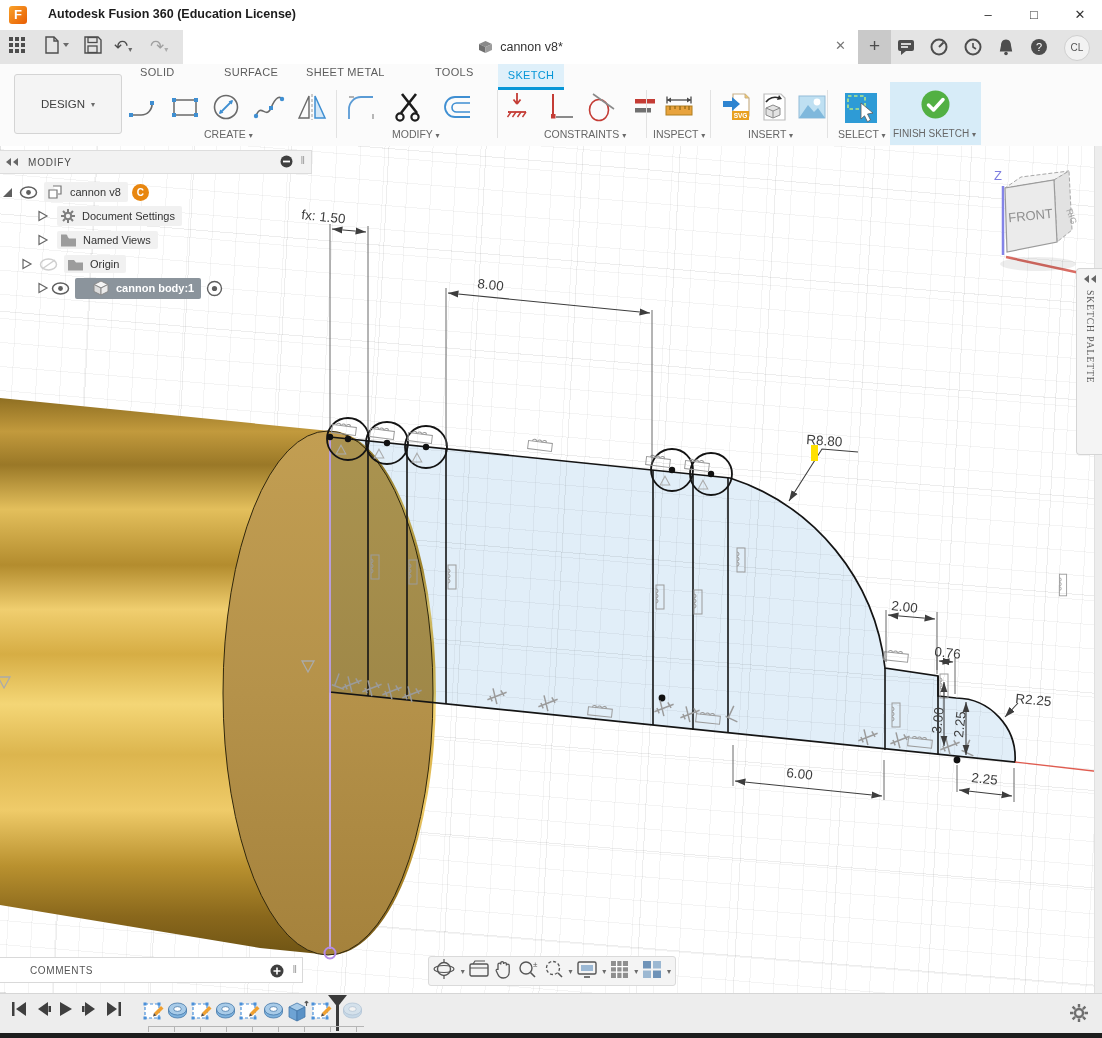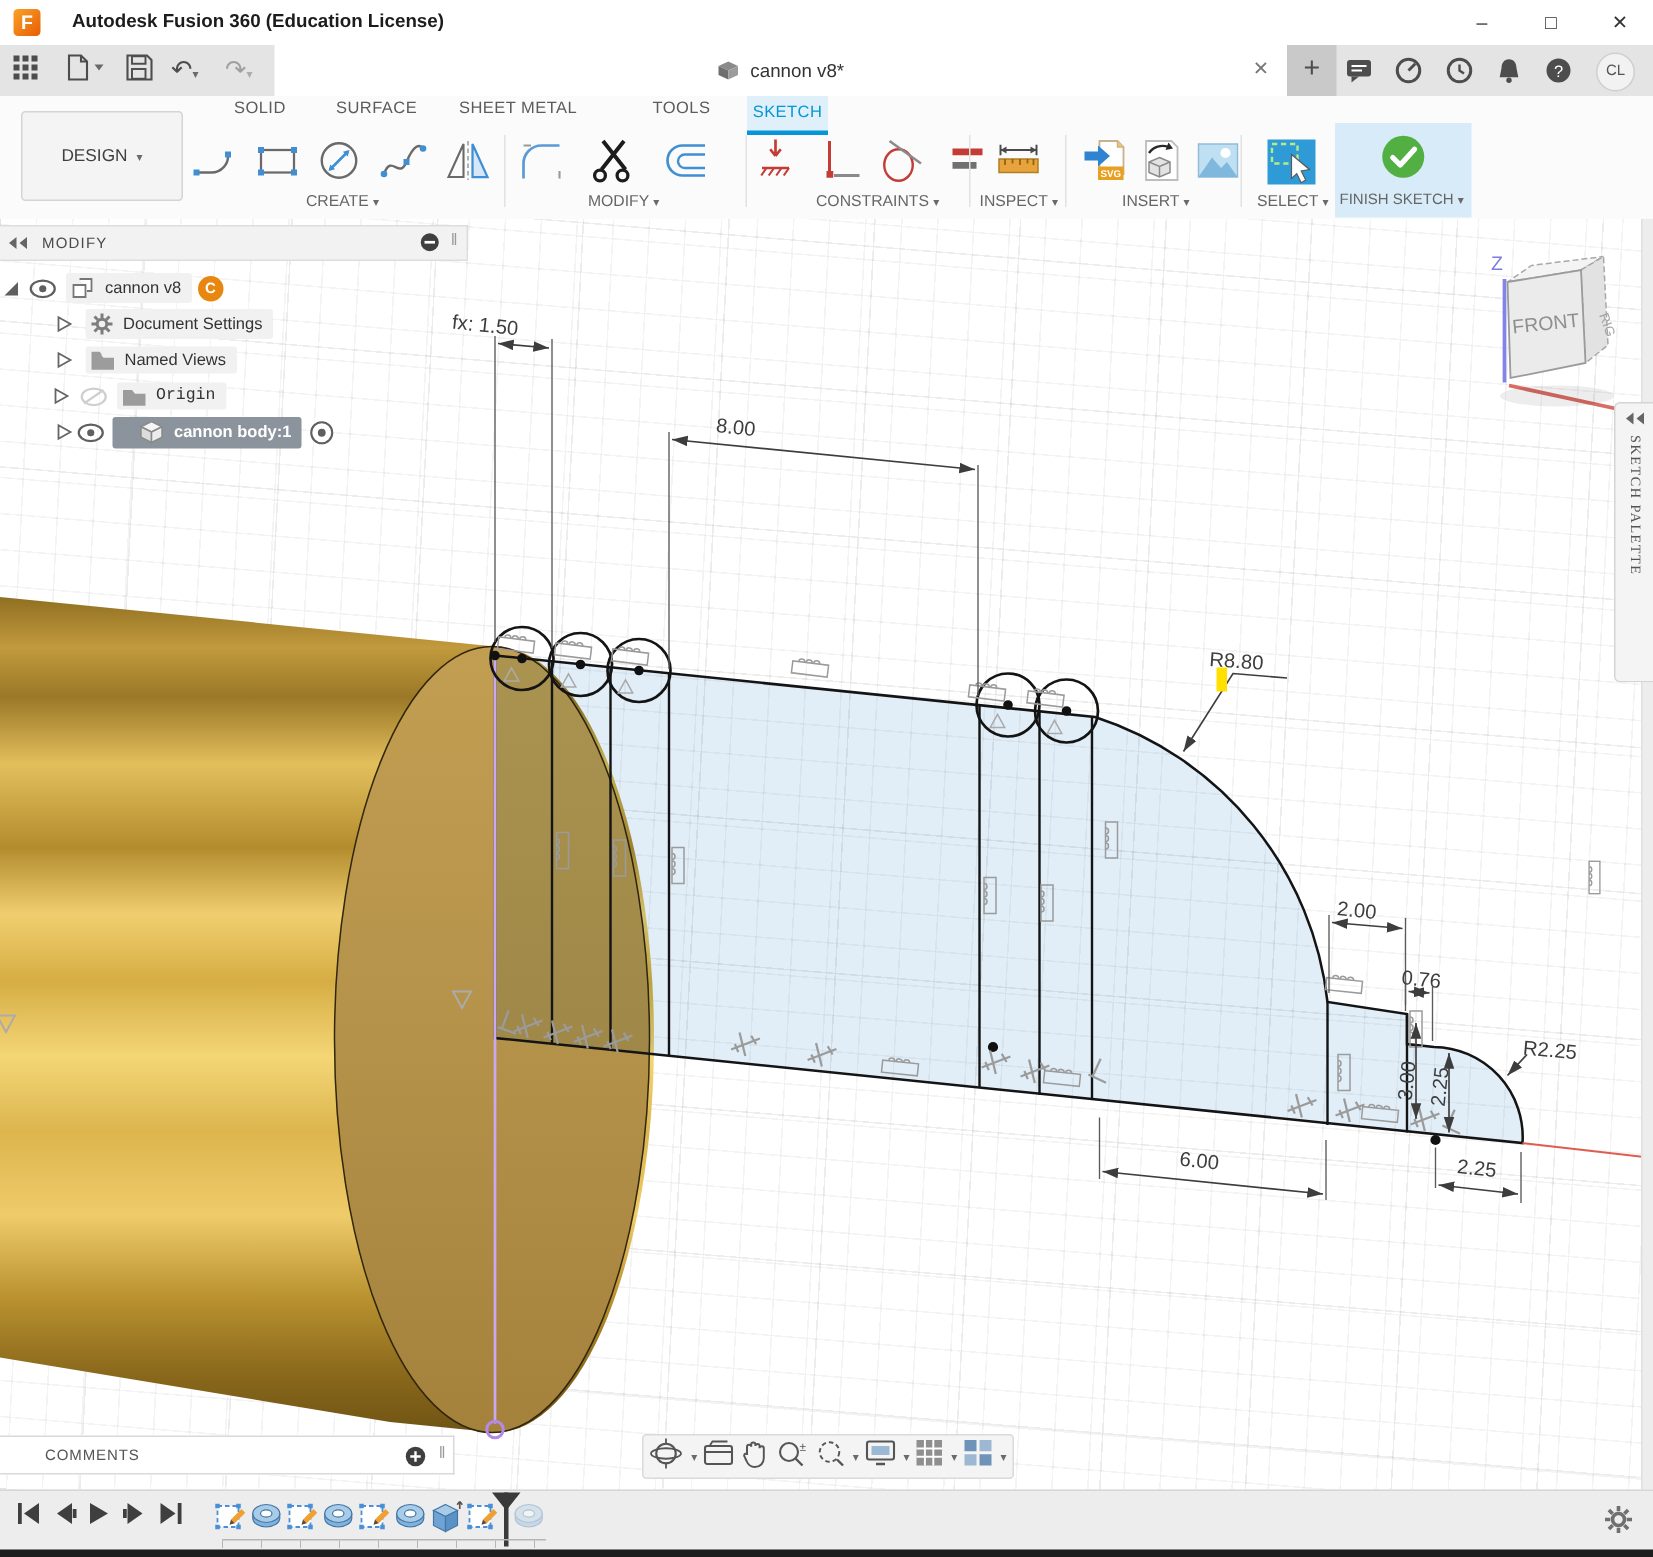--- a/index.html
+++ b/index.html
@@ -16,21 +16,21 @@
   .caret{font-size:8px;color:#6a6a6a;}
   #doc-tab{left:183px;top:30px;width:675px;height:34px;background:#fff;display:flex;align-items:center;justify-content:center;gap:7px;}
   #doc-tab .close{position:absolute;right:12px;top:8px;font-size:13px;color:#777;}
   #tab-label{font-size:12.5px;color:#333;}
   #newtab-btn{left:858px;top:30px;width:33px;height:34px;background:#c9c9c9;color:#4d4d4d;text-align:center;line-height:32px;font-size:19px;}
   .topcirc{top:38px;width:18px;height:18px;}
   #avatar{left:1064px;top:35px;width:24px;height:24px;border-radius:50%;background:#f2f2f2;border:1px solid #cfcfcf;color:#555;font-size:10px;text-align:center;line-height:24px;}
   
   #ribbon{left:0;top:64px;width:1102px;height:82px;background:#fbfbfb;border-bottom:1px solid #dcdcdc;}
   .rtab{top:66px;height:20px;font-size:11px;color:#5c5c5c;letter-spacing:.3px;}
-  #tab-sketch{left:498px;top:64px;width:54px;height:23px;background:#dff0fa;border-bottom:3px solid #0696d7;color:#0696d7;font-size:11px;text-align:center;line-height:22px;letter-spacing:.3px;}
+  #tab-sketch{left:498px;top:64px;width:66px;height:23px;background:#dff0fa;border-bottom:3px solid #0696d7;color:#0696d7;font-size:11px;text-align:center;line-height:22px;letter-spacing:.3px;}
   #design-btn{left:14px;top:74px;width:106px;height:58px;background:#f4f4f4;border:1px solid #d4d4d4;border-radius:3px;font-size:11.5px;color:#3f3f3f;display:flex;align-items:center;justify-content:center;gap:6px;}
   .ric{top:90px;width:36px;height:36px;}
   .gl{top:128px;font-size:10.5px;color:#666;white-space:nowrap;}
   .gdiv{top:90px;width:1px;height:48px;background:#e2e2e2;}
   #finish-block{left:890px;top:82px;width:91px;height:63px;background:#d7ecf8;}
   
   #canvas{left:0;top:146px;width:1102px;height:847px;background-color:#fff;
     background-image:
       repeating-linear-gradient(93deg,rgba(0,0,0,0.045) 0 1px,transparent 1px 24px),
       repeating-linear-gradient(4.7deg,rgba(0,0,0,0.045) 0 1px,transparent 1px 24px),
@@ -146,21 +146,21 @@
   </span>
   <span class="abs topcirc" style="left:1030px;">
     <svg width="18" height="18">
         <circle cx="9" cy="9" r="8" fill="#4d4d4d"></circle>
         <text x="9" y="13" text-anchor="middle" font-size="11" fill="#fff" font-family="Liberation Sans">?</text>
       </svg>
   </span>
   <div class="abs" id="avatar">CL</div>
 
   <div class="abs" id="ribbon"></div>
-  <span class="abs rtab" style="left:156px;">SOLID</span>
+  <span class="abs rtab" style="left:140px;">SOLID</span>
   <span class="abs rtab" style="left:224px;">SURFACE</span>
   <span class="abs rtab" style="left:306px;">SHEET METAL</span>
   <span class="abs rtab" style="left:435px;">TOOLS</span>
   <div class="abs" id="tab-sketch">SKETCH</div>
 
   <div class="abs" id="design-btn">
     <span>DESIGN</span>
       <span class="caret">▾</span>
   </div>
 
@@ -532,21 +532,21 @@
         </svg>
       <span class="pill" style="margin-left:8px;">
         <svg width="17" height="14">
             <path d="M1,3 h6 l2,2.5 h7 v8 h-15 z" fill="#9c9c9c"></path>
             <path d="M1,3 v-1.5 h5.5 l1.5,2" fill="#9c9c9c"></path>
           </svg>
         <span>Named Views</span>
       </span>
     </div>
 
-    <div class="brow" style="padding-left:34px;font-family:Liberation Mono, monospace;">
+    <div class="brow" style="padding-left:20px;">
       <svg width="13" height="14">
           <path d="M3,2.5 L11,7 L3,11.5 Z" fill="#fff" stroke="#666" stroke-width="1.2"></path>
         </svg>
       <svg width="19" height="13" style="margin-left:6px;">
           <ellipse cx="9.5" cy="6.5" rx="8" ry="5.5" fill="none" stroke="#cfcfcf" stroke-width="1.5"></ellipse>
           <path d="M3,11 L16,2" stroke="#cfcfcf" stroke-width="1.5"></path>
         </svg>
       <span class="pill" style="margin-left:6px;">
         <svg width="17" height="14">
             <path d="M1,3 h6 l2,2.5 h7 v8 h-15 z" fill="#9c9c9c"></path>

